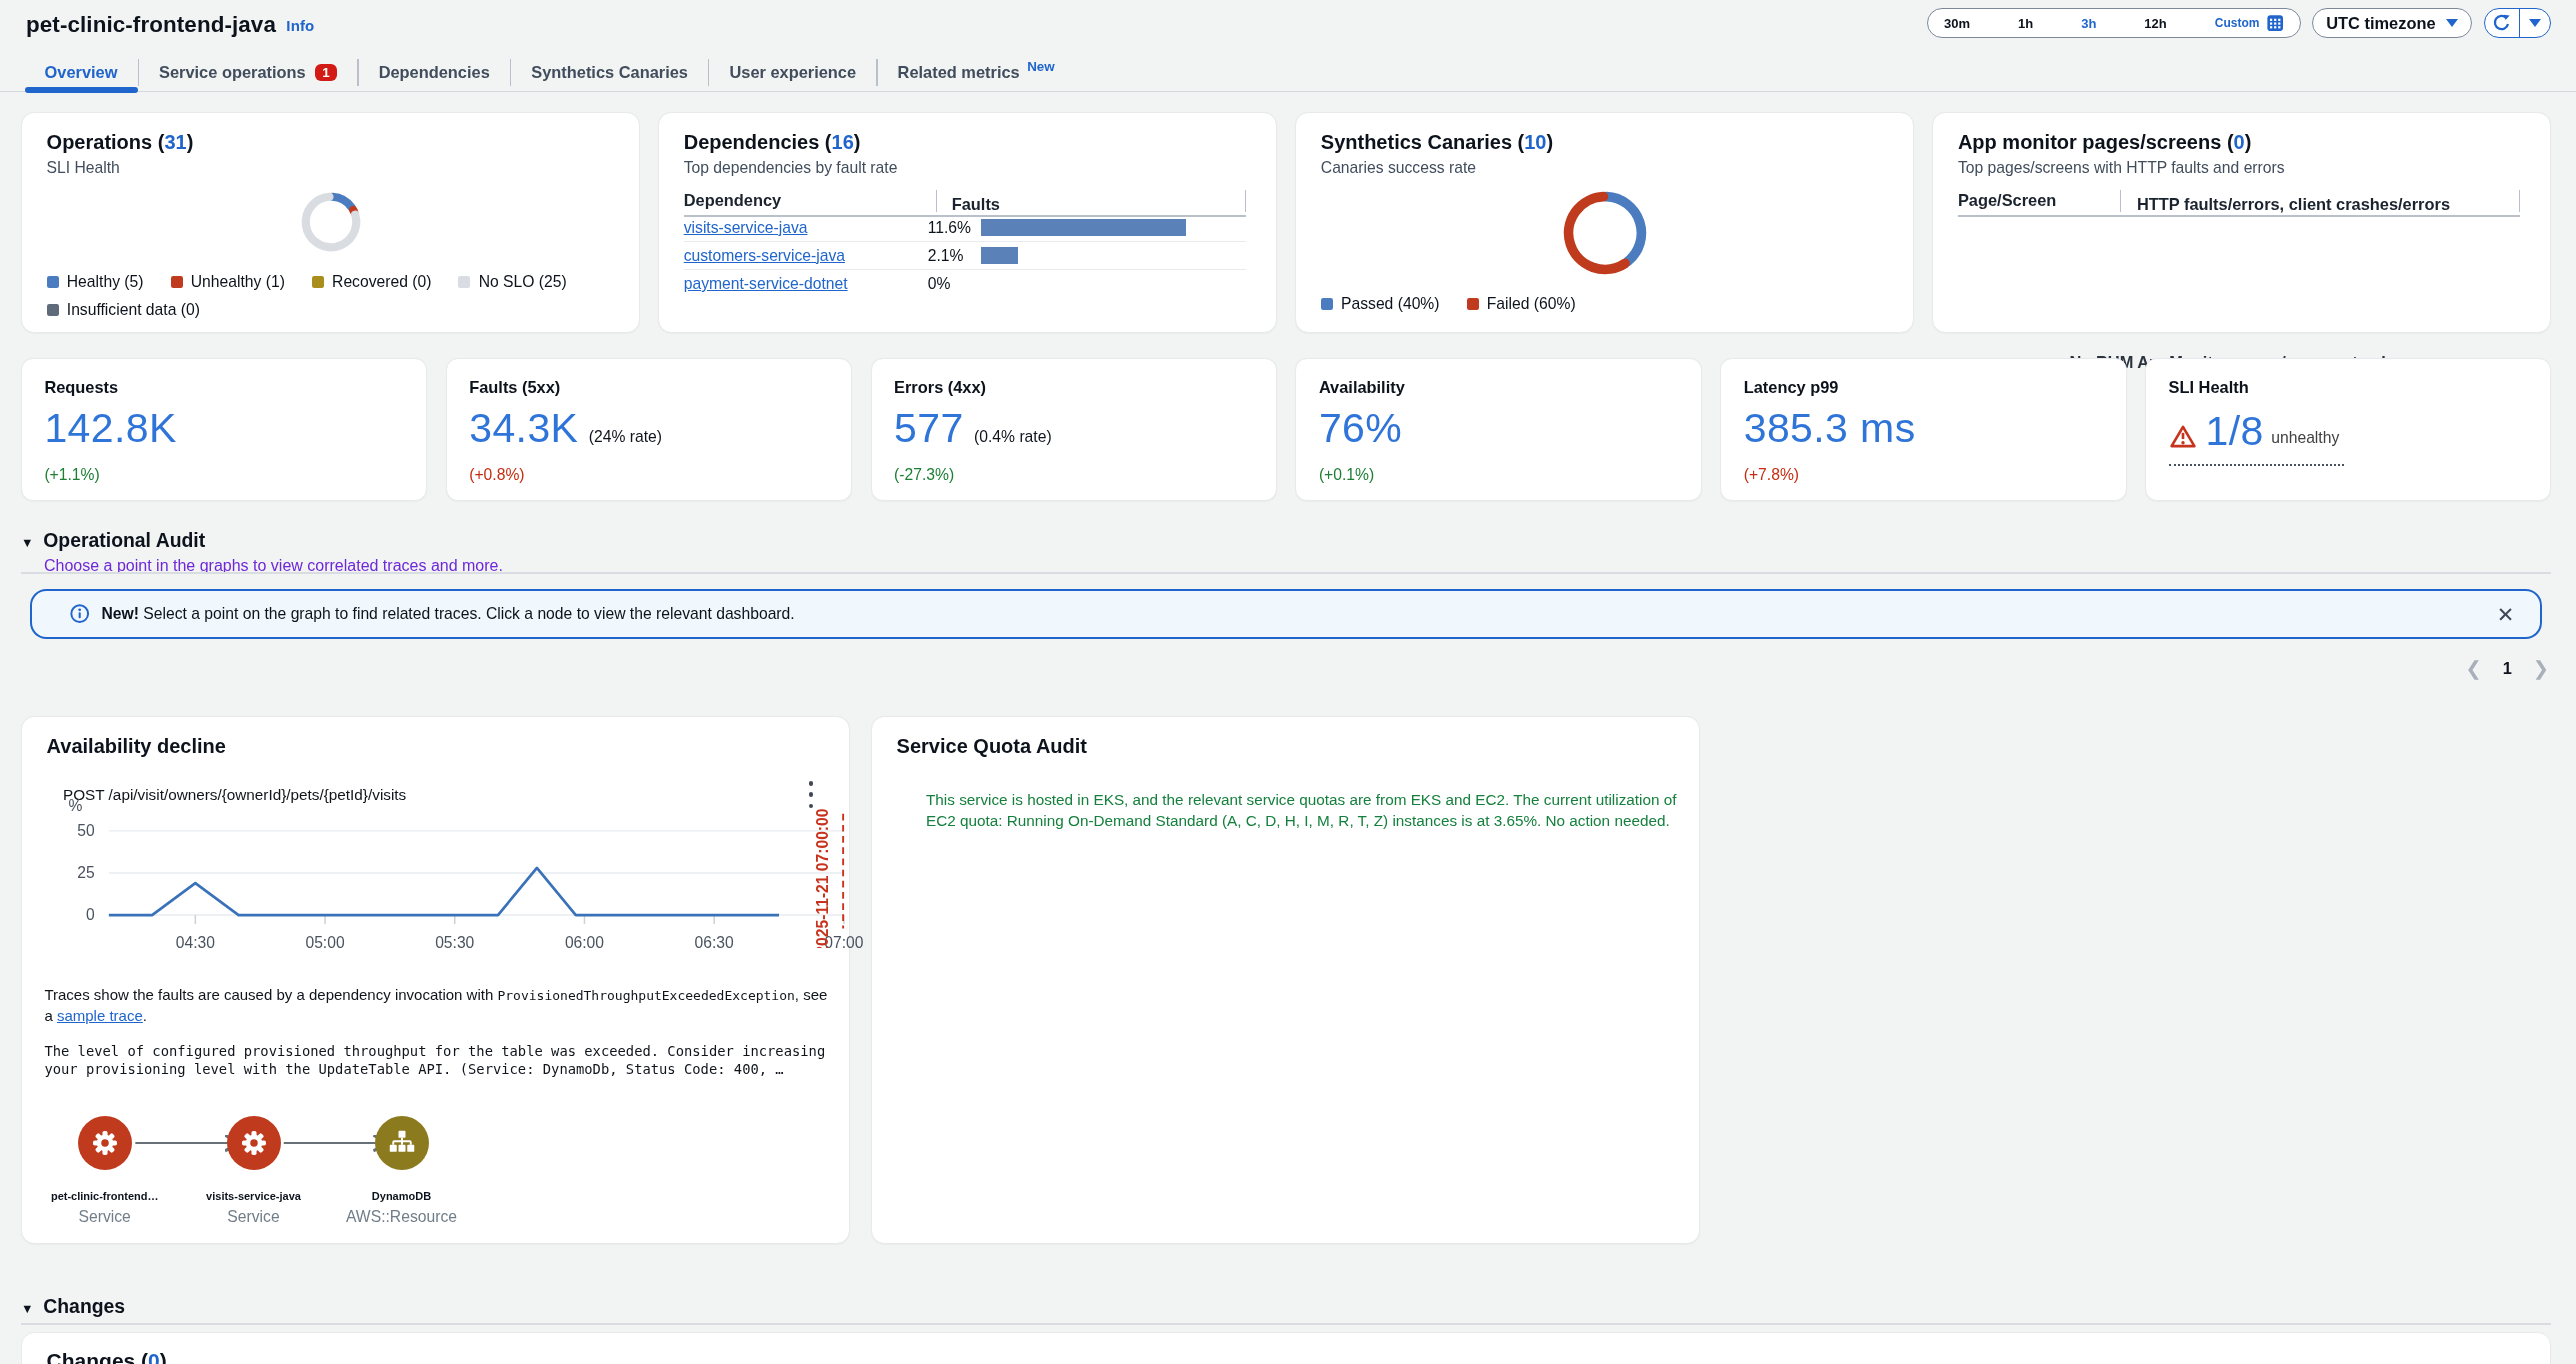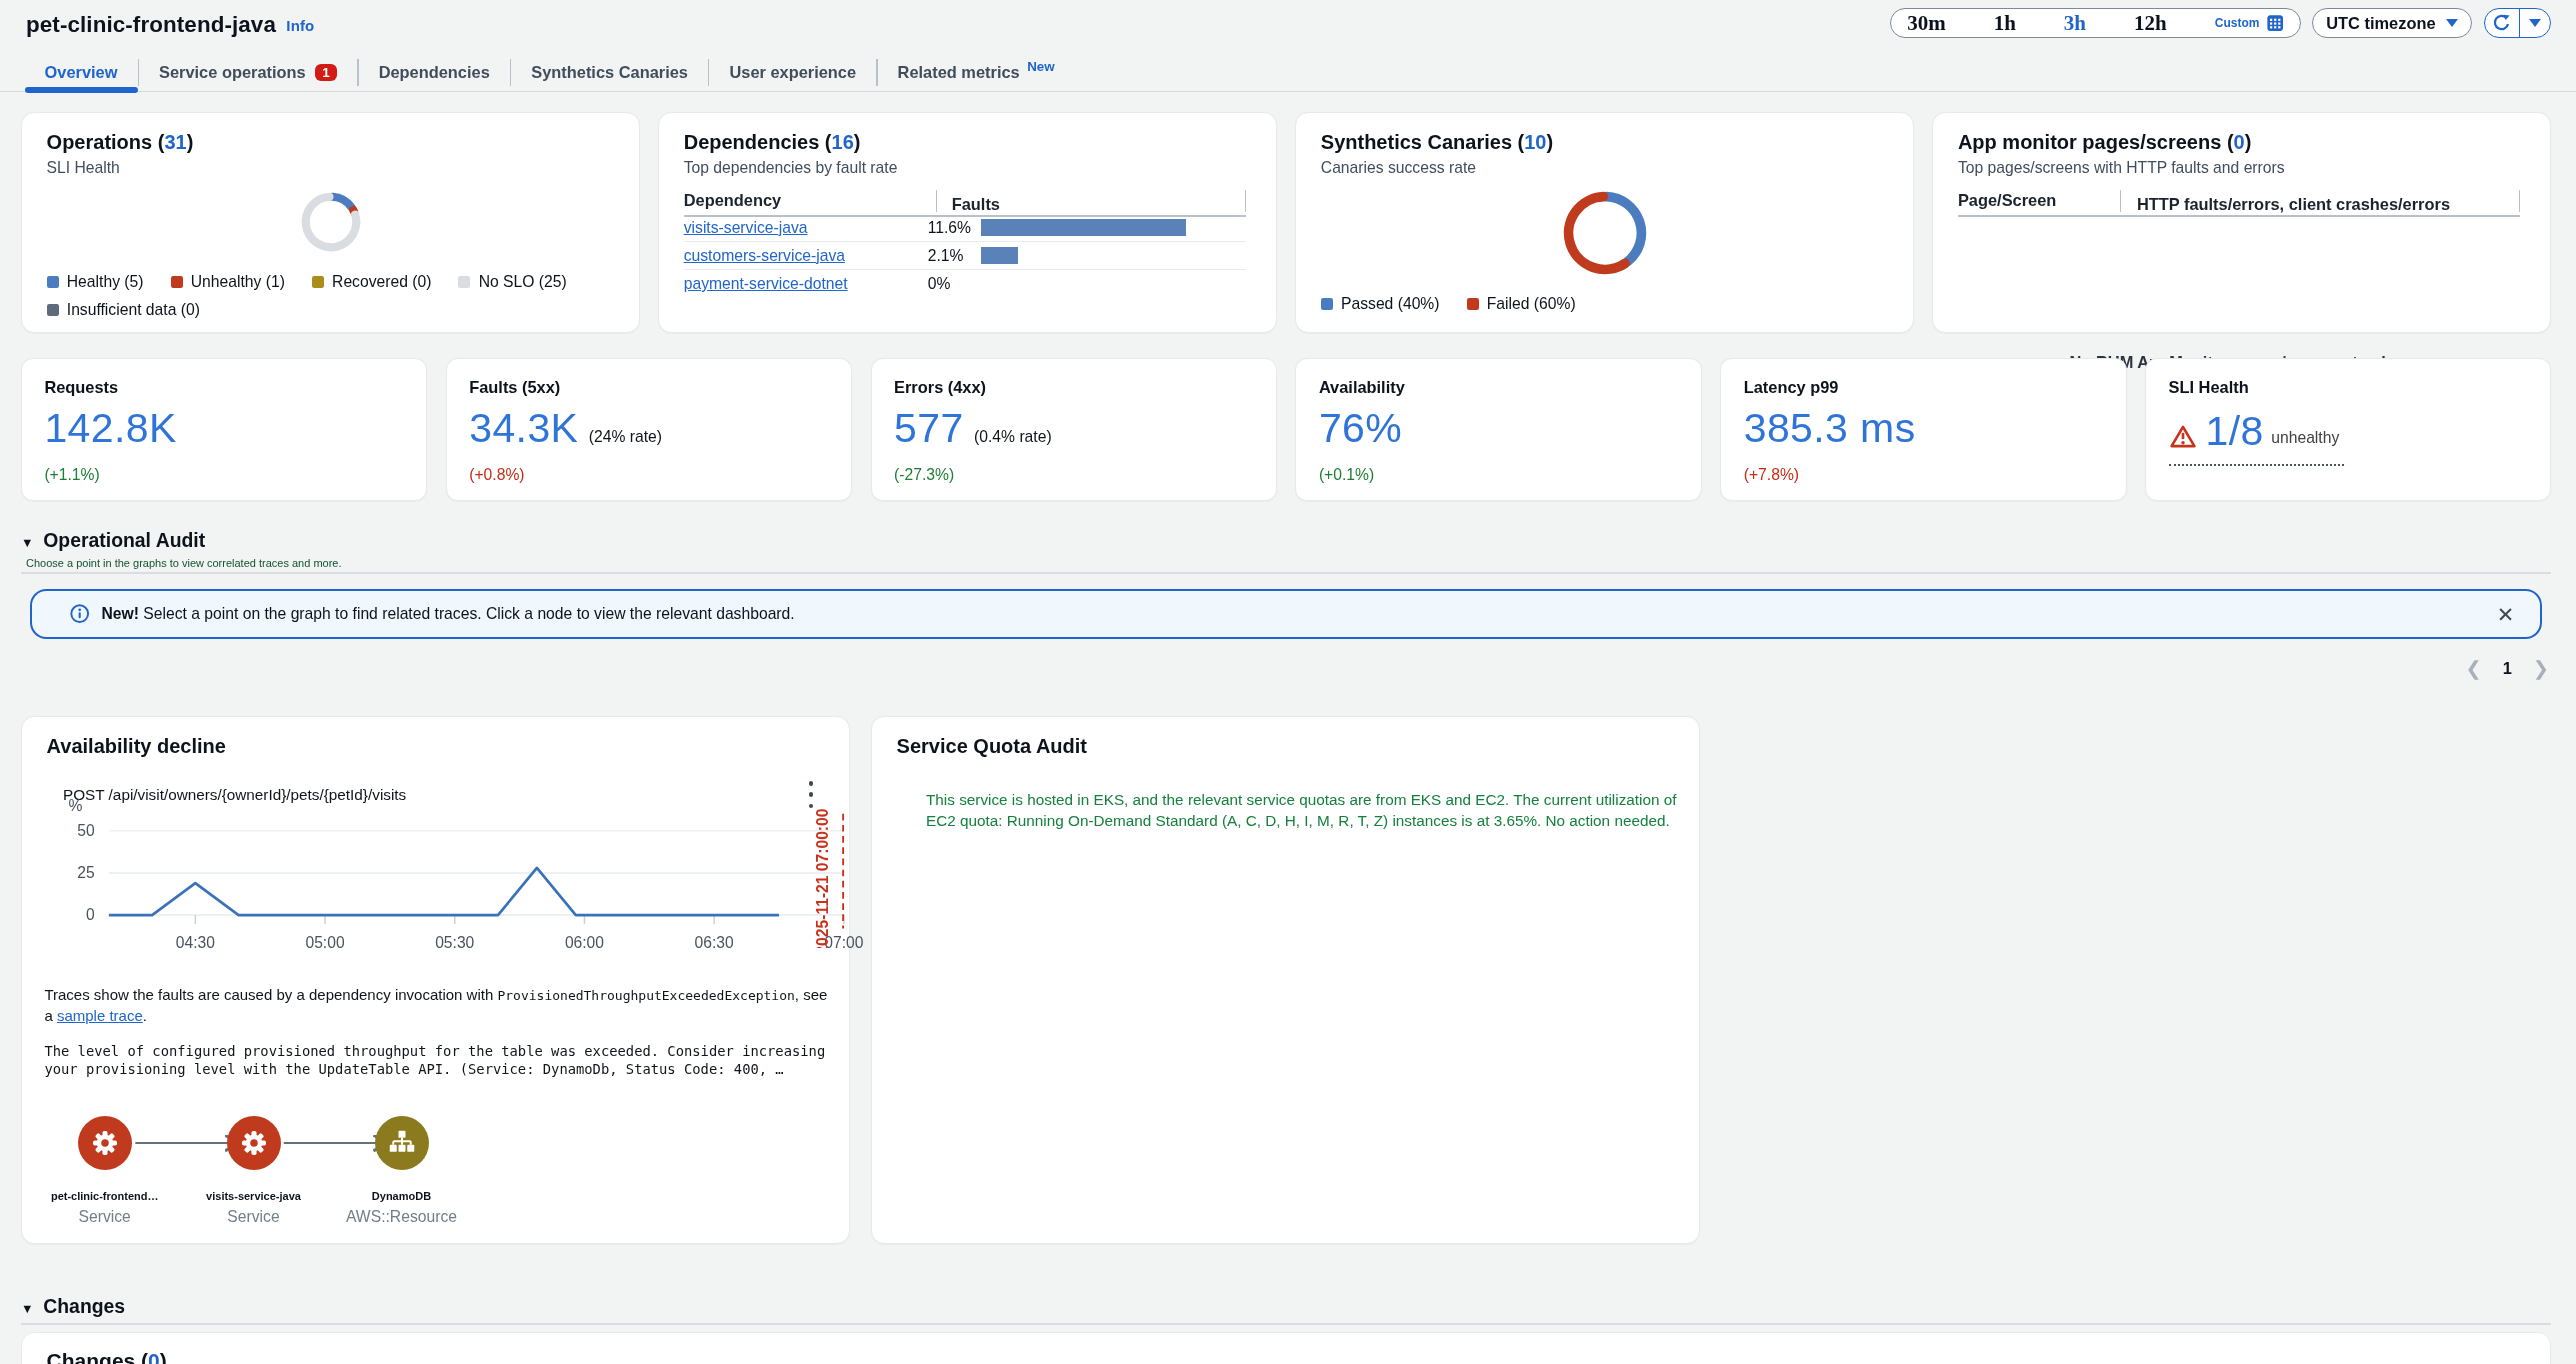--- a/index.html
+++ b/index.html
@@ -7,21 +7,21 @@
     font-family:"Liberation Sans", sans-serif; color:#0d131c; }
   .abs { position:absolute; }
   #app { position:absolute; inset:0; }
 
   
   .page-title { position:absolute; left:26px; top:12px; font-size:22.4px; font-weight:700; letter-spacing:0.1px; }
   .info-link { font-size:15px; font-weight:700; color:#2065cc; margin-left:10.4px; vertical-align:1.5px; text-decoration:none; cursor:pointer; }
   .controls { position:absolute; right:24.6px; top:8.2px; display:flex; gap:11.2px; height:30px; }
   .pill { background:#fff; border:1.5px solid #7d8998; border-radius:15.7px; display:flex; align-items:center; }
   .range-pill { padding:0 16.4px; gap:48px; }
-  .range-item { font-size:21px; font-weight:600; color:#0d131c; cursor:pointer;font-family:Liberation Serif, serif; }
+  .range-item { font-size:13px; font-weight:600; color:#0d131c; cursor:pointer; }
   .range-item.active { color:#2065cc; font-weight:700; }
   .custom-item { display:flex; align-items:center; gap:7.5px; color:#2065cc; font-weight:700; cursor:pointer; }
   .tz-pill { padding:0 13.4px; gap:10.4px; cursor:pointer; }
   .tz-label { font-size:16.4px; font-weight:600; }
   .caret { width:0; height:0; border-left:6px solid transparent; border-right:6px solid transparent; border-top:8.2px solid #2065cc; }
   .refresh-pill { border:1.9px solid #2065cc; border-radius:15.7px; background:#fff; display:flex; align-items:stretch; overflow:hidden; }
   .refresh-seg1 { width:34px; display:flex; align-items:center; justify-content:center; cursor:pointer; }
   .refresh-div { width:1.9px; background:#2065cc; }
   .refresh-seg2 { width:30px; display:flex; align-items:center; justify-content:center; cursor:pointer; }
 
@@ -76,21 +76,21 @@
   .m-change.up { color:#1e7e34; }
   .m-change.down { color:#c62b10; }
   .sli-group { position:absolute; left:22.4px; top:49px; display:flex; align-items:center; border-bottom:2.2px dotted #49535f; padding-bottom:9px; padding-right:4.5px; }
   .sli-suffix { font-size:15.7px; color:#404040; margin-left:7.5px; position:relative; top:6px; }
   .warn-icon { margin-right:9px; position:relative; top:4.5px; }
 
   
   .section-head { position:absolute; left:21px; right:24.6px; }
   .sec-arrow { font-size:12.7px; margin-right:9.7px; cursor:pointer; }
   .sec-title { font-size:19.4px; font-weight:700; display:inline; }
-  .sec-desc { margin-left:5px; margin-top:4.5px; font-size:11px; color:#14532d; }
+  .sec-desc { margin-left:23px; margin-top:4.5px; font-size:16px; color:#6d28d9; }
   .sec-divider { position:absolute; left:21px; right:24.6px; height:1.5px; background:#d9dde2; }
 
   .banner { position:absolute; left:30px; right:34px; top:589px; height:50px; border:2.2px solid #2065cc; border-radius:16.4px; background:#f0f7fd; display:flex; align-items:center; padding:0 38px; }
   .banner-text { font-size:15.7px; margin-left:12px; }
   .banner-close { position:absolute; right:21px; top:10.4px; width:27px; height:27px; display:flex; align-items:center; justify-content:center; cursor:pointer; font-size:21px; color:#3f4854; }
   .info-icon { flex:none; }
 
   .pager { position:absolute; right:27px; top:657px; display:flex; align-items:center; gap:21px; }
   .pg-arrow { font-size:19.4px; color:#a8b0ba; cursor:pointer; font-weight:400; }
   .pg-num { font-size:16.4px; font-weight:700; cursor:pointer; }

